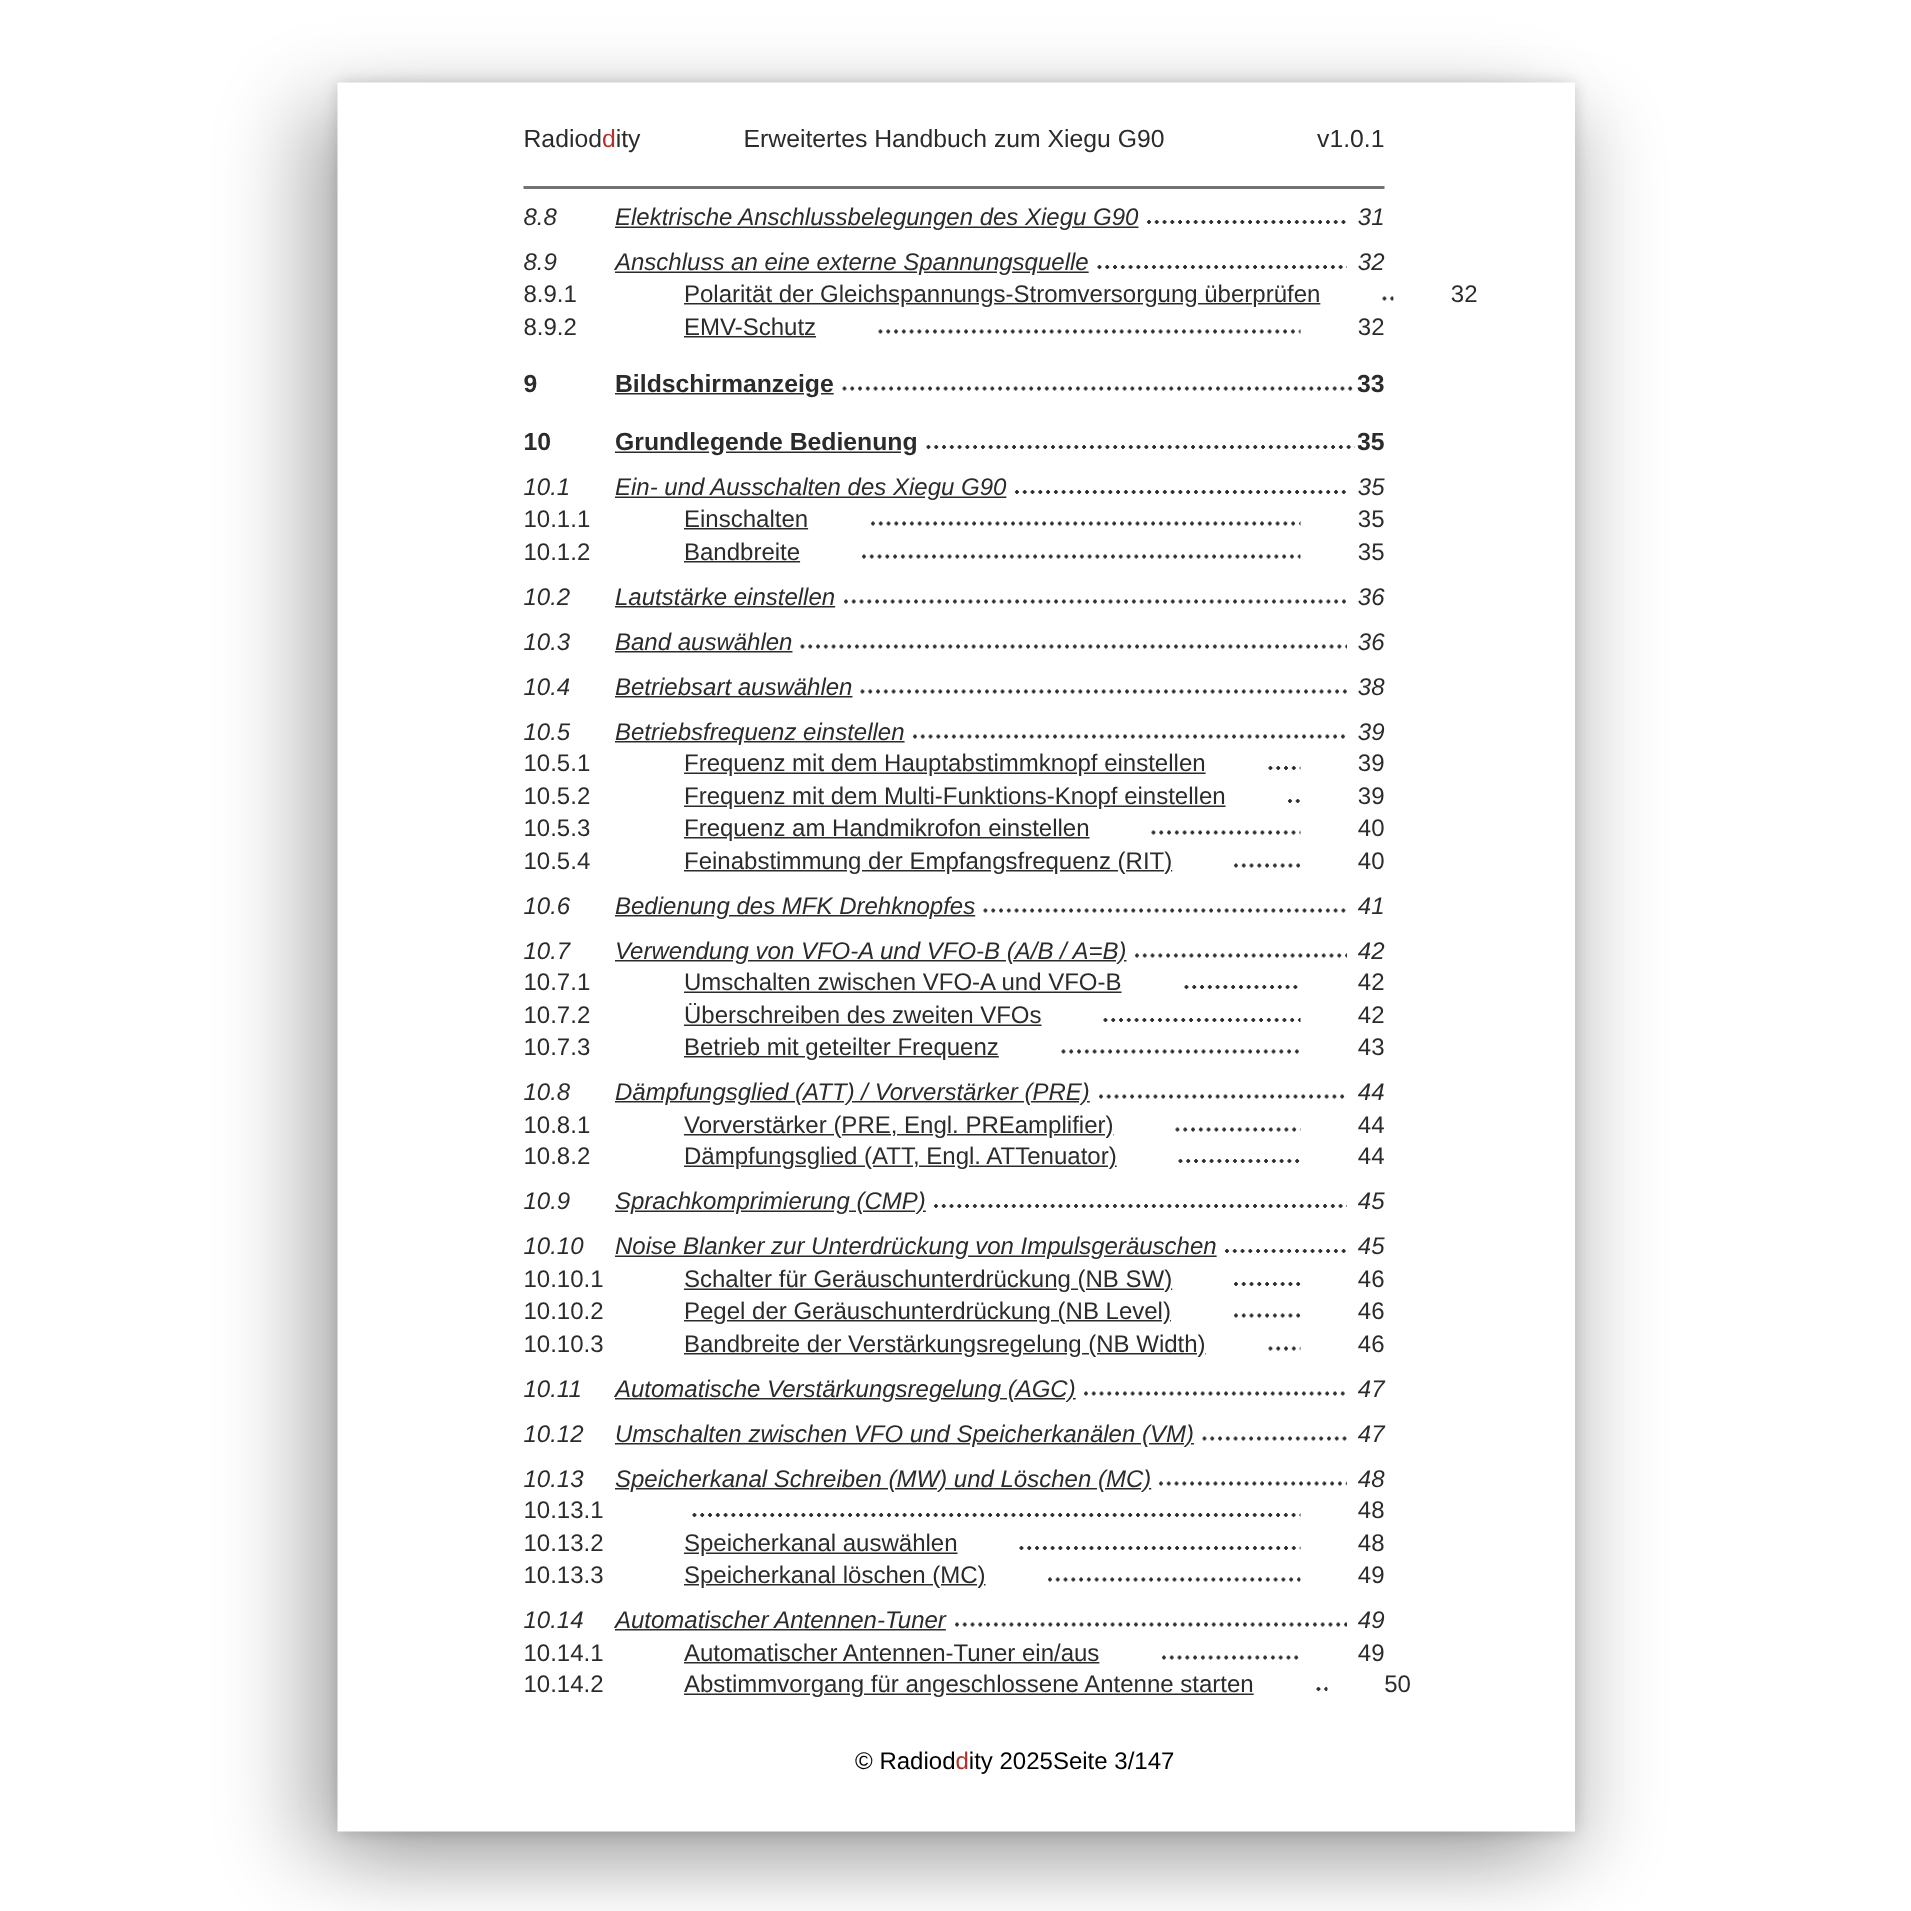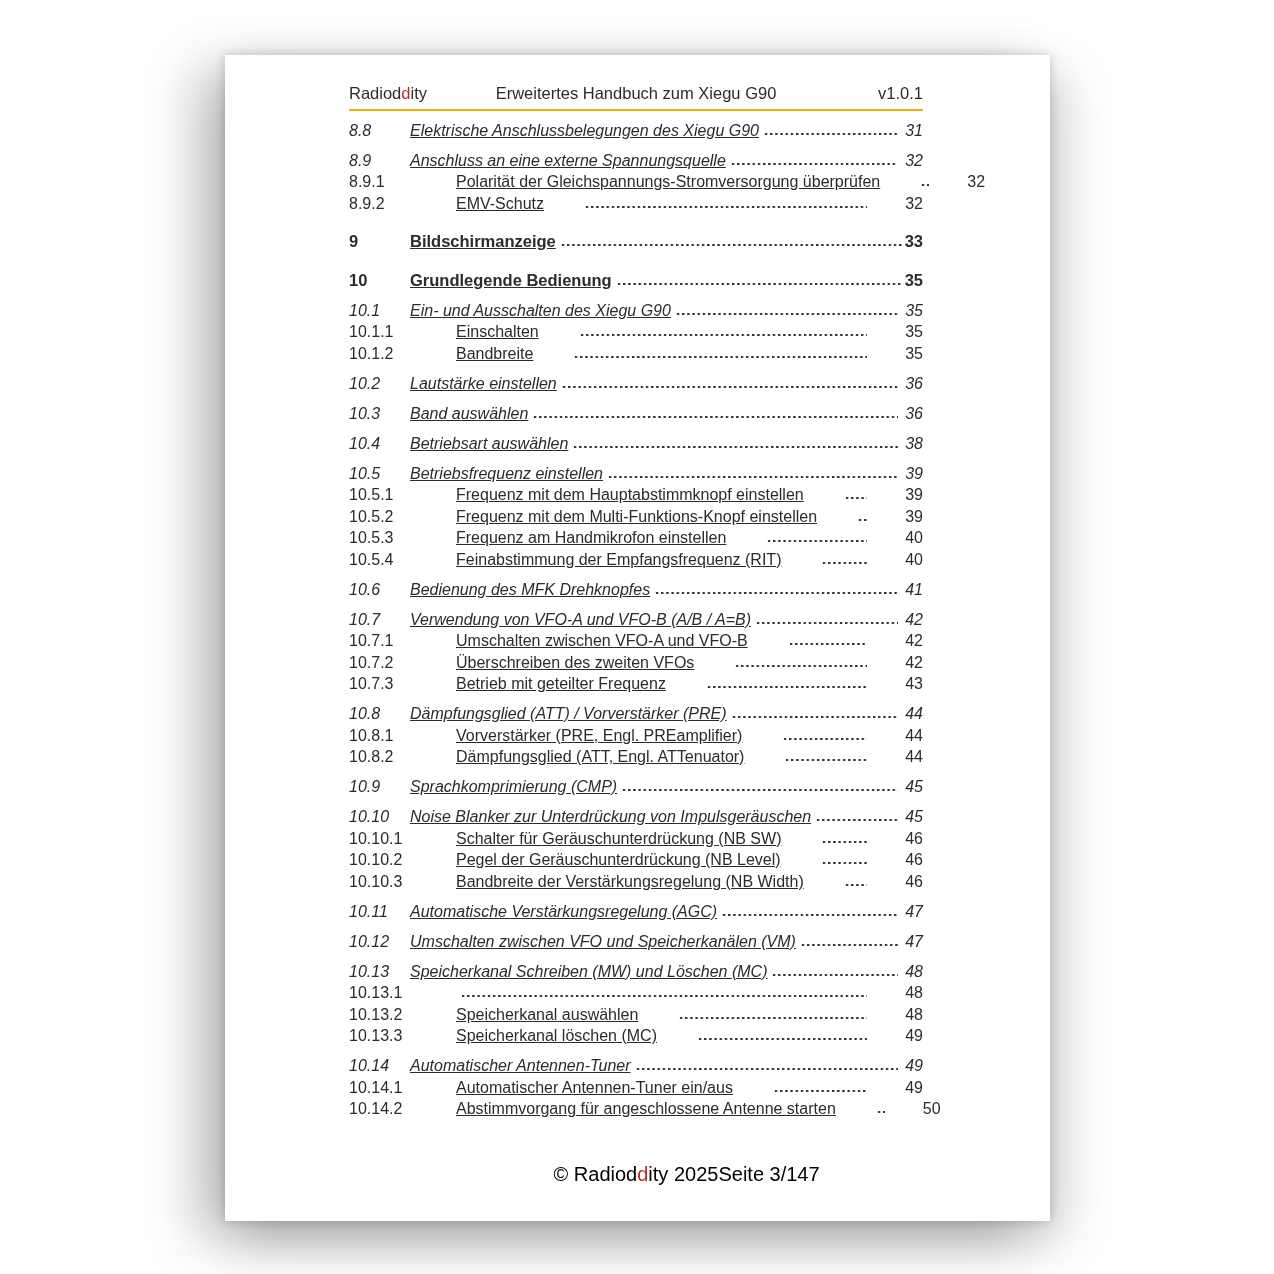--- a/index.html
+++ b/index.html
@@ -23,22 +23,22 @@
   }
   .content {
     position: absolute; inset: 0;
     padding: 28px 127px 0 124px;
     color: var(--text, #2b2b2b);
   }
   .page-header {
     display: grid;
     grid-template-columns: 1fr auto 1fr;
     align-items: baseline;
-    border-bottom: 2px solid #eab308;
-    padding-bottom: 5px;
+    border-bottom: 2px solid #737373;
+    padding-bottom: 20px;
     font-size: 16.5px;
     line-height: 21px;
     gap: 44px;
   }
   .brand { text-align: left; white-space: nowrap; }
   .doc-title { text-align: center; white-space: nowrap; }
   .version { text-align: right; white-space: nowrap; }
   .accent { color: var(--accent, #b5302a); }
 
   .toc { }
@@ -68,21 +68,21 @@
   }
   .lvl2 .leader { margin-right: 7px; }
   .pagenum { flex: 0 0 auto; }
 
   .page-footer {
     position: absolute;
     left: 124px; right: 127px; bottom: 36px;
     display: grid;
     grid-template-columns: 1fr auto 1fr;
     align-items: baseline;
-    font-size: 20px;
+    font-size: 16px;
     line-height: 21px;
   }
   .copyright { grid-column: 2; text-align: center; white-space: nowrap; }
   .footer-page { grid-column: 3; text-align: left; white-space: nowrap; }
 </style>
 </head>
 <body>
 
 <div class="canvas">
   <div class="sheet">

